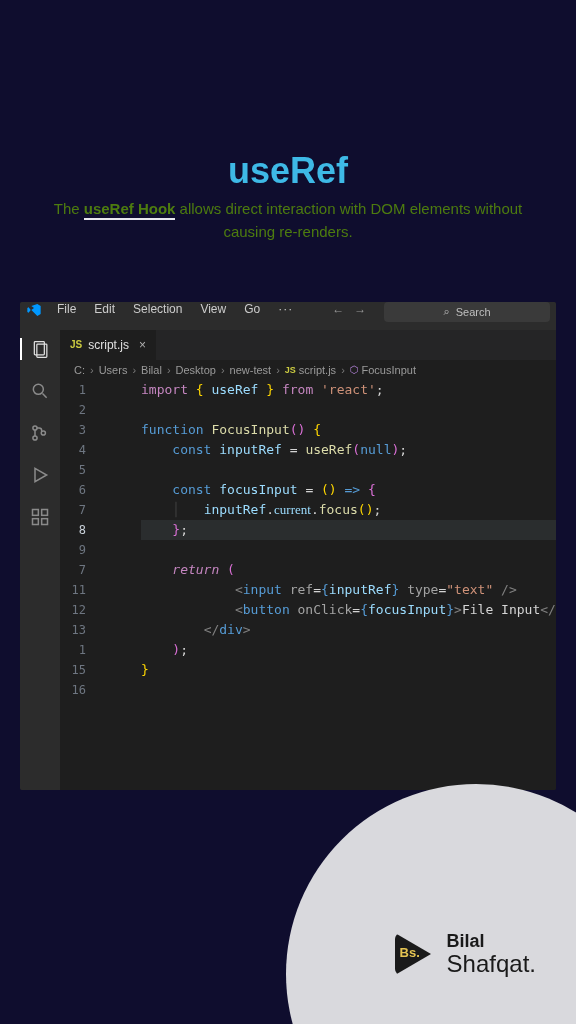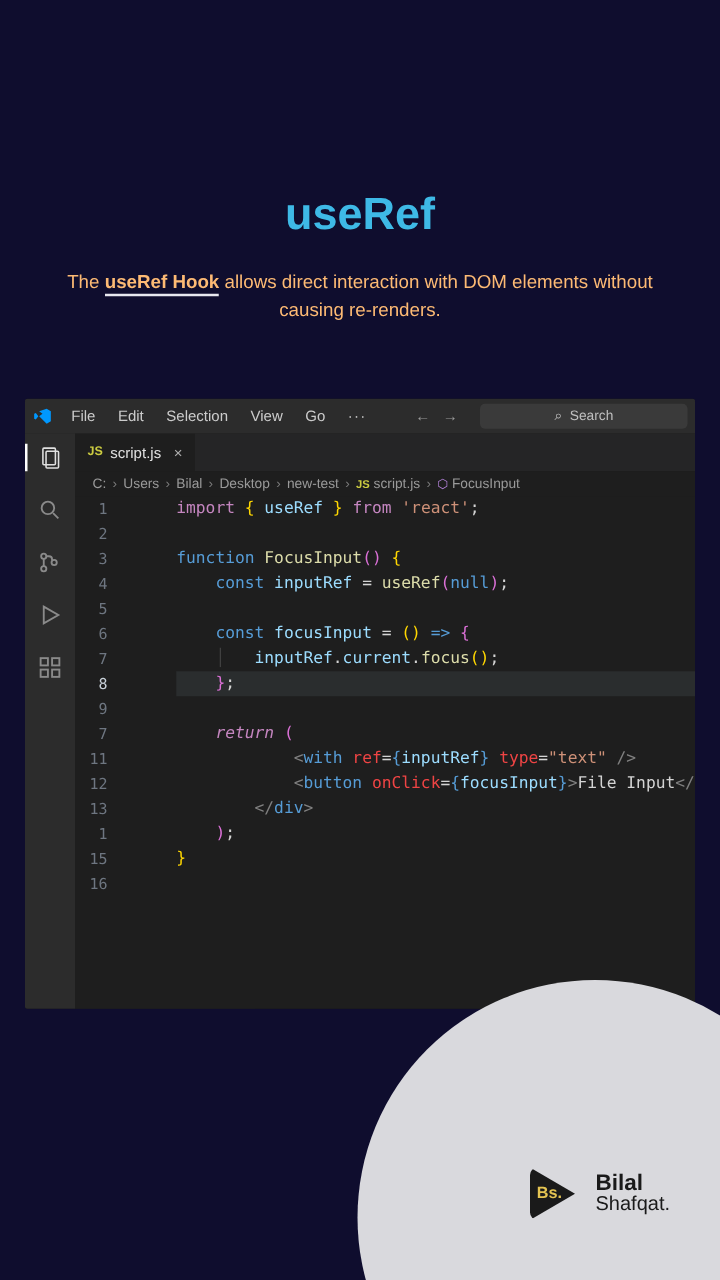--- a/index.html
+++ b/index.html
@@ -15,43 +15,43 @@
 .hero {
   text-align: center;
   padding-top: 150px;
 }
 .title {
   color: #3eb9e6;
   font-size: 36px;
   font-weight: 800;
 }
 .subtitle {
-  margin-top: 22px;
+  margin-top: 5px;
   font-size: 15px;
-  color: #fdba74;
+  color: #4d7c0f;
   line-height: 1.55;
   padding: 0 48px;
 }
 .subtitle .underline {
   font-weight: 700;
   border-bottom: 2px solid #e8e8f0;
   padding-bottom: 1px;
 }
 .editor {
   margin: 58px 20px 0 20px;
   background: #1e1e1e;
   border-radius: 2px;
   overflow: hidden;
   font-family: 'Menlo', 'Consolas', monospace;
   font-size: 12px;
 }
 .titlebar {
   background: #2c2c2c;
   display: flex;
-  align-items: center;
+  align-items: flex-start;
   height: 28px;
   padding: 0 6px;
   gap: 4px;
   color: #ccc;
   font-family: -apple-system, sans-serif;
   font-size: 12px;
 }
 .titlebar .vscode-icon {
   width: 16px; height: 16px;
   display: inline-flex; align-items: center; justify-content: center;
@@ -146,29 +146,29 @@
 }
 .code .line { height: 20px; line-height: 20px; white-space: pre; font-size: 13px; margin-left: 45px; }
 .line.hl { background: #2a2d2e; }
 .kw-import { color: #c586c0; }
 .kw-from { color: #c586c0; }
 .kw-fn { color: #569cd6; }
 .kw-const { color: #569cd6; }
 .kw-return { color: #c586c0; font-style: italic; }
 .fn-name { color: #dcdcaa; }
 .var { color: #9cdcfe; }
-.prop { color: #9cdcfe; }
+.prop { color: #9cdcfe; font-family: Liberation Serif, serif; }
 .str { color: #ce9178; }
 .brace { color: #ffd700; }
 .paren { color: #da70d6; }
 .num { color: #569cd6; }
 .punct { color: #d4d4d4; }
 .tag { color: #808080; }
 .tagname { color: #569cd6; }
-.attr { color: #ef4444; }
+.attr { color: #a3a3a3; }
 .attrbrace { color: #569cd6; }
 .text { color: #d4d4d4; }
 .guide { color: #404040; }
 
 .footer-circle {
   position: absolute;
   right: -90px;
   bottom: -140px;
   width: 380px;
   height: 380px;
@@ -197,21 +197,21 @@
 }
 .brand-badge .bs {
   position: absolute;
   left: 5px; top: 12px;
   color: #e5c452;
   font-weight: 800;
   font-size: 13px;
 }
 .brand-text { color: #1a1a1a; line-height: 1.05; }
 .brand-text .b1 { font-weight: 800; font-size: 18px; }
-.brand-text .b2 { font-weight: 400; font-size: 16px; }
+.brand-text .b2 { font-weight: 400; font-size: 24px; }
 </style>
 </head>
 <body>
 
 <div class="hero">
   <div class="title">useRef</div>
   <div class="subtitle">
     <span>The </span><span class="underline">useRef Hook</span><span> allows direct interaction with DOM elements without causing re-renders.</span>
   </div>
 </div>
@@ -327,21 +327,21 @@
 <div class="line"><span class="kw-import">import</span> <span class="brace">{</span><span class="var"> useRef </span><span class="brace">}</span><span class="kw-from"> from </span><span class="str">'react'</span><span class="punct">;</span></div>
 <div class="line"></div>
 <div class="line"><span class="kw-fn">function</span><span class="fn-name"> FocusInput</span><span class="paren">()</span><span class="brace"> {</span></div>
 <div class="line">    <span class="kw-const">const</span><span class="var"> inputRef </span><span class="punct">= </span><span class="fn-name">useRef</span><span class="paren">(</span><span class="num">null</span><span class="paren">)</span><span class="punct">;</span></div>
 <div class="line"></div>
 <div class="line">    <span class="kw-const">const</span><span class="var"> focusInput </span><span class="punct">= </span><span class="brace">(</span><span class="brace">)</span><span class="kw-fn"> =&gt; </span><span class="paren">{</span></div>
 <div class="line">    <span class="guide">│   </span><span class="var">inputRef</span><span class="punct">.</span><span class="prop">current</span><span class="punct">.</span><span class="fn-name">focus</span><span class="brace">(</span><span class="brace">)</span><span class="punct">;</span></div>
 <div class="line hl">    <span class="paren">}</span><span class="punct">;</span></div>
 <div class="line"></div>
 <div class="line">    <span class="kw-return">return</span><span class="paren"> (</span></div>
-<div class="line">            <span class="tag">&lt;</span><span class="tagname">with</span><span class="attr"> ref</span><span class="punct">=</span><span class="attrbrace">{</span><span class="var">inputRef</span><span class="attrbrace">}</span><span class="attr"> type</span><span class="punct">=</span><span class="str">"text"</span><span class="tag"> /</span><span class="tag">&gt;</span></div>
+<div class="line">            <span class="tag">&lt;</span><span class="tagname">input</span><span class="attr"> ref</span><span class="punct">=</span><span class="attrbrace">{</span><span class="var">inputRef</span><span class="attrbrace">}</span><span class="attr"> type</span><span class="punct">=</span><span class="str">"text"</span><span class="tag"> /</span><span class="tag">&gt;</span></div>
 <div class="line">            <span class="tag">&lt;</span><span class="tagname">button</span><span class="attr"> onClick</span><span class="punct">=</span><span class="attrbrace">{</span><span class="var">focusInput</span><span class="attrbrace">}</span><span class="tag">&gt;</span><span class="text">File Input</span><span class="tag">&lt;/</span><span class="tagname">button</span></div>
 <div class="line">        <span class="tag">&lt;/</span><span class="tagname">div</span><span class="tag">&gt;</span></div>
 <div class="line">    <span class="paren">)</span><span class="punct">;</span></div>
 <div class="line"><span class="brace">}</span></div>
         </div>
       </div>
     </div>
   </div>
 </div>
 

